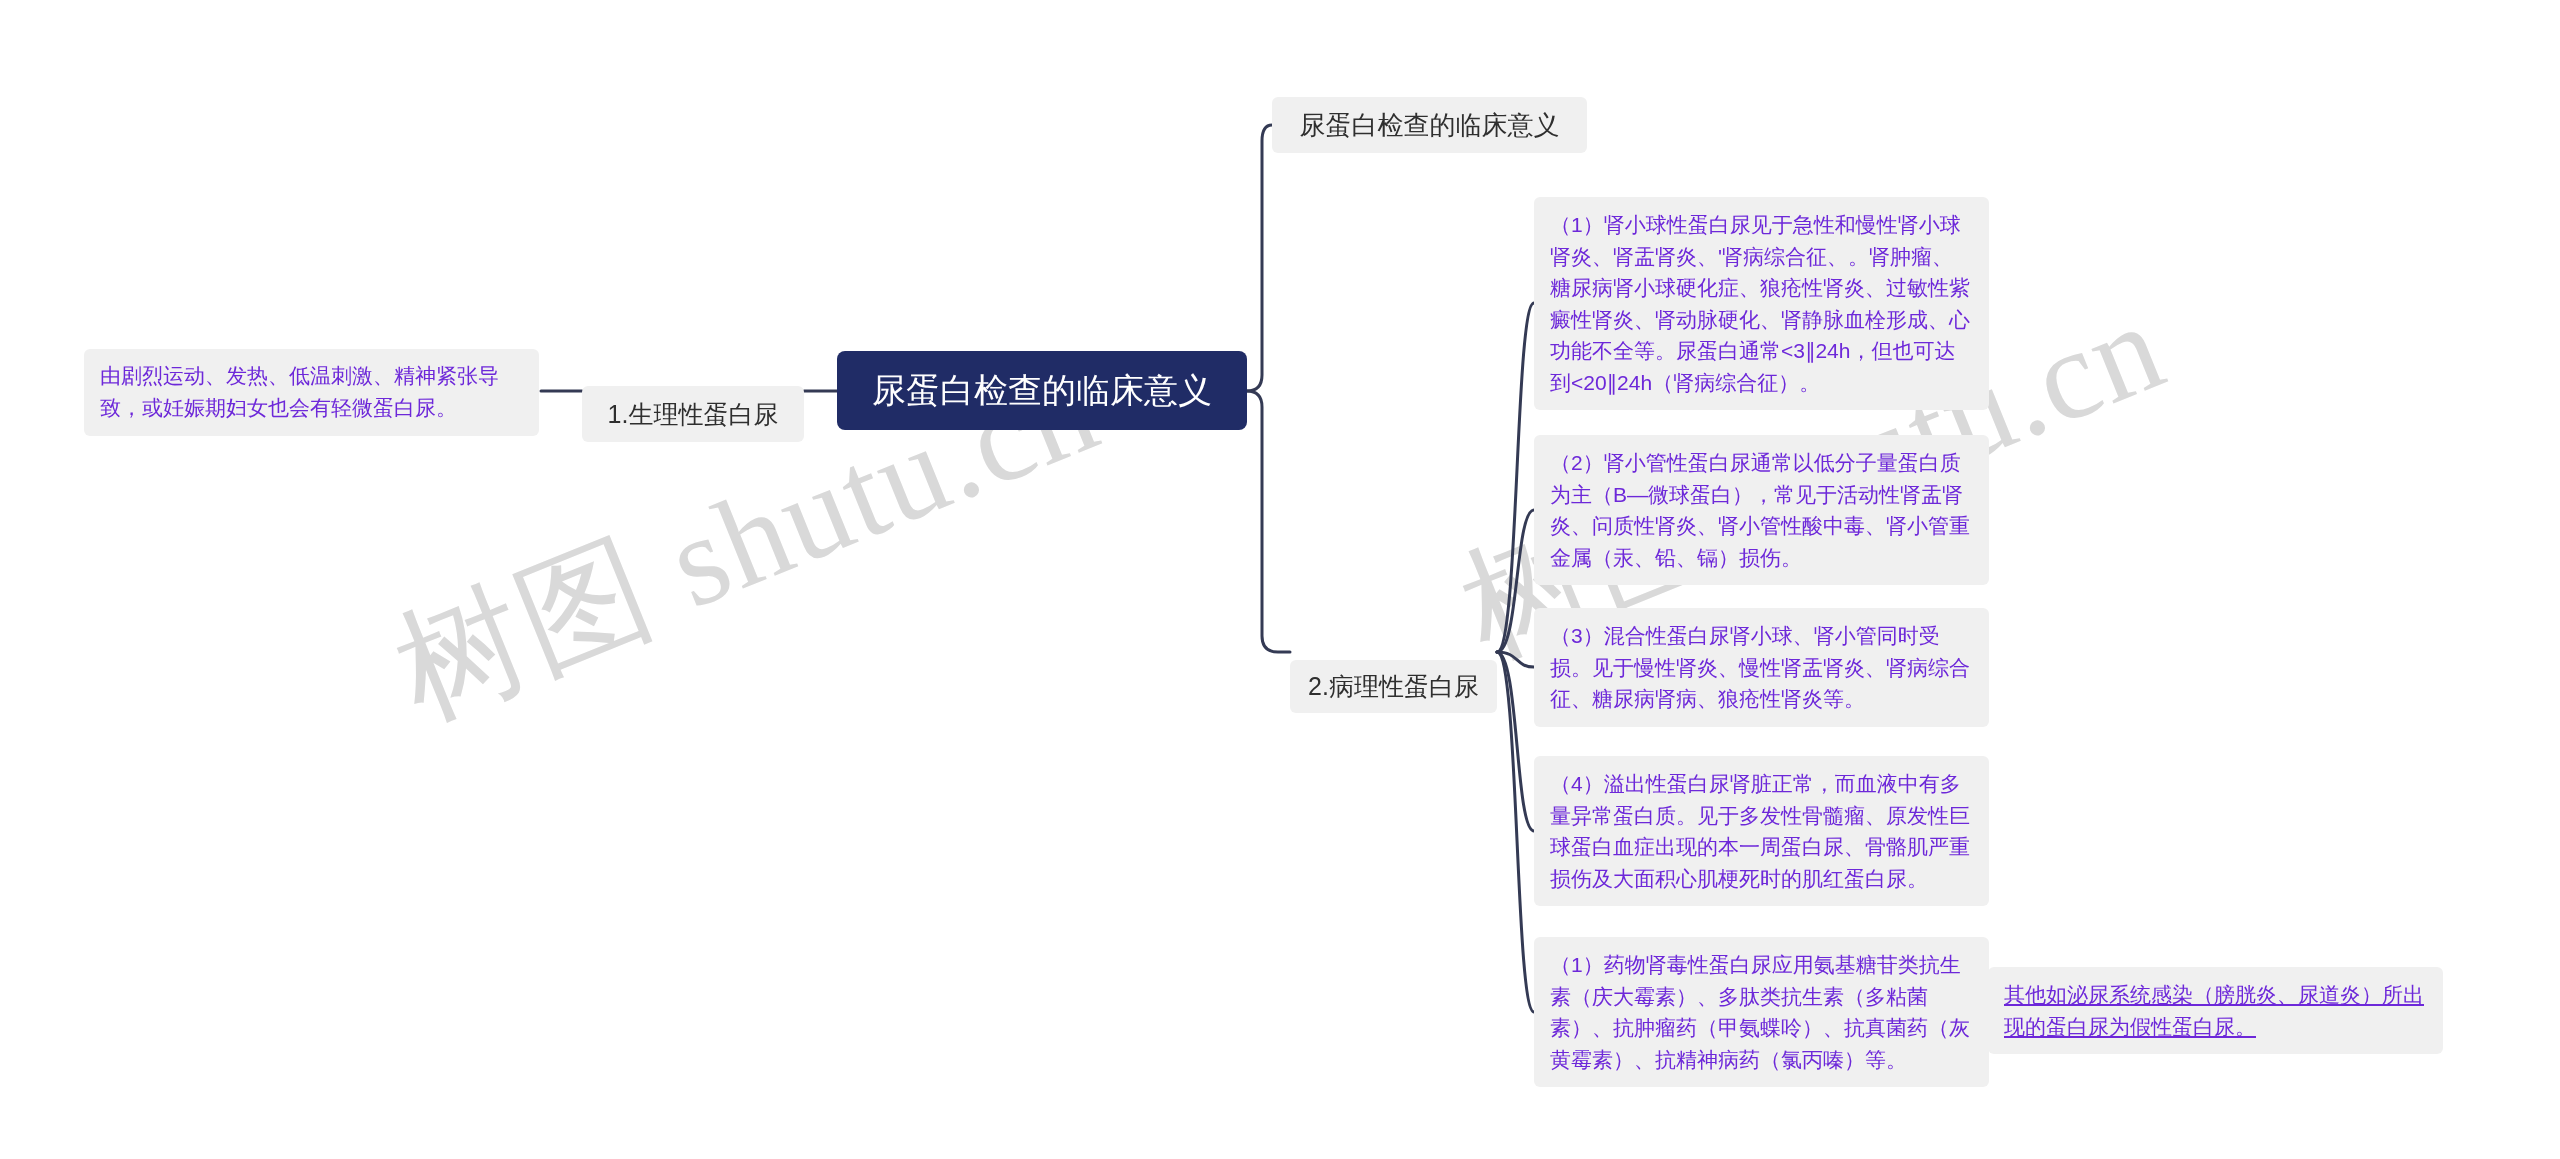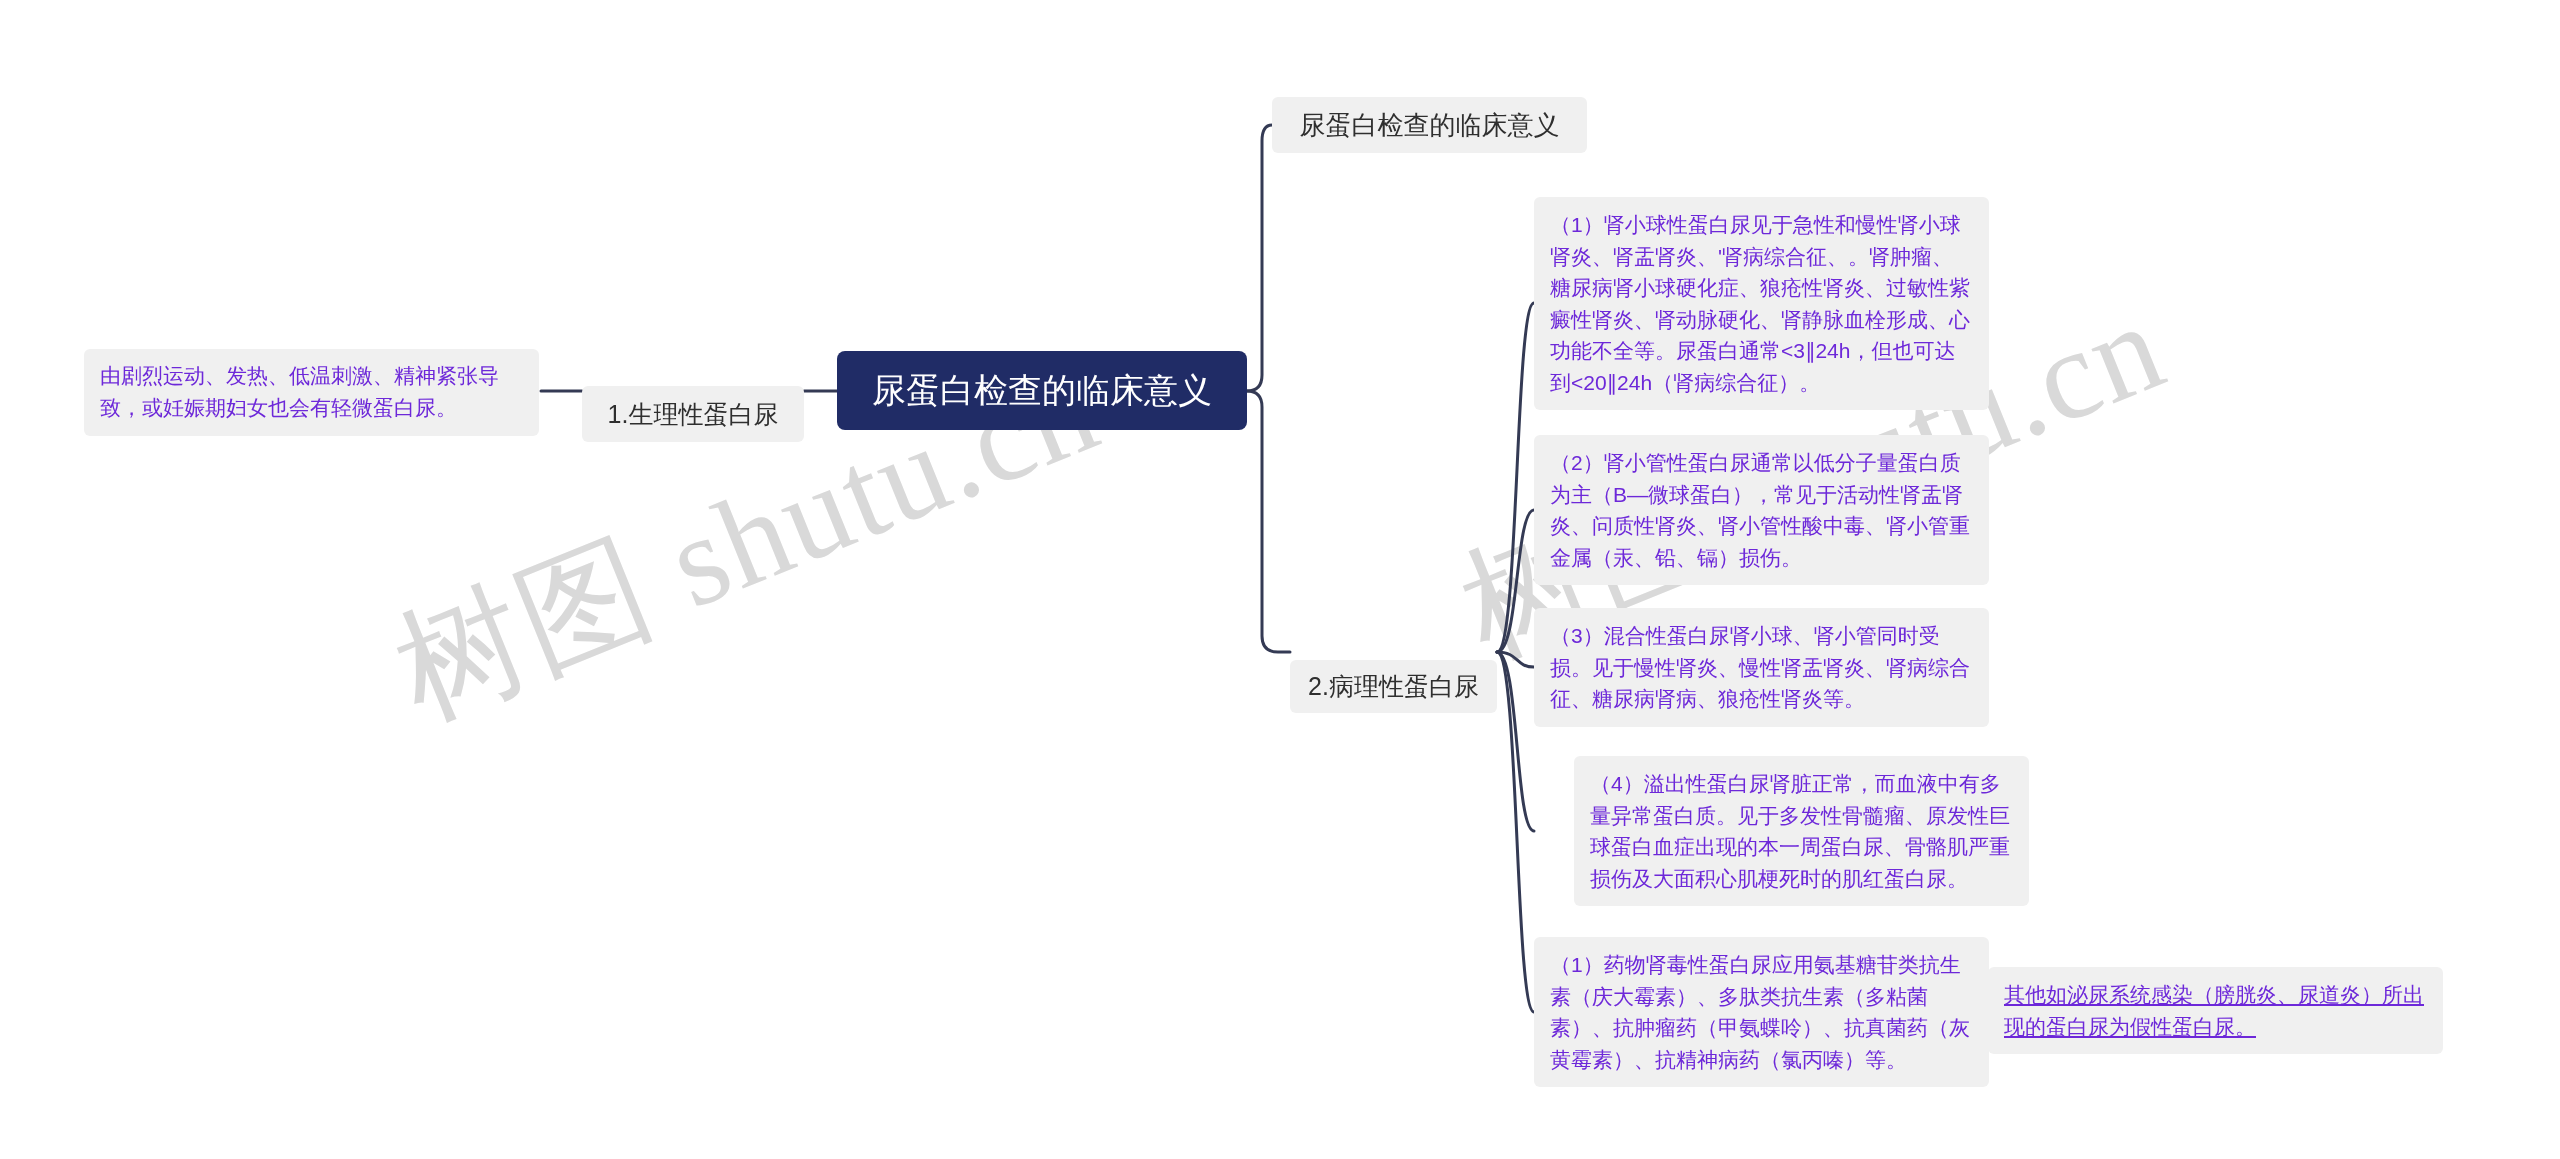--- a/index.html
+++ b/index.html
@@ -82,21 +82,21 @@
 
   .left-detail   { left: 84px;   top: 349px; font-family: Liberation Serif, serif; }
   .node-1        { left: 582px;  top: 386px; width: 222px; height: 56px; }
   .top-note      { left: 1272px; top: 97px;  width: 315px; height: 56px; font-size: 26px; }
   .node-2        { left: 1290px; top: 660px; width: 207px; height: 53px; }
 
   .item          { left: 1534px; }
   .item-0        { top: 197px; }
   .item-1        { top: 435px; }
   .item-2        { top: 608px; }
-  .item-3        { top: 756px; margin-left: 40px; }
+  .item-3        { top: 756px; }
   .item-4        { top: 937px; }
 
   .extra-note    { left: 1988px; top: 967px; text-decoration: underline; }
 </style>
 </head>
 <body>
 
 <div class="canvas">
 
   <div class="watermark watermark-1">树图 shutu.cn</div>

